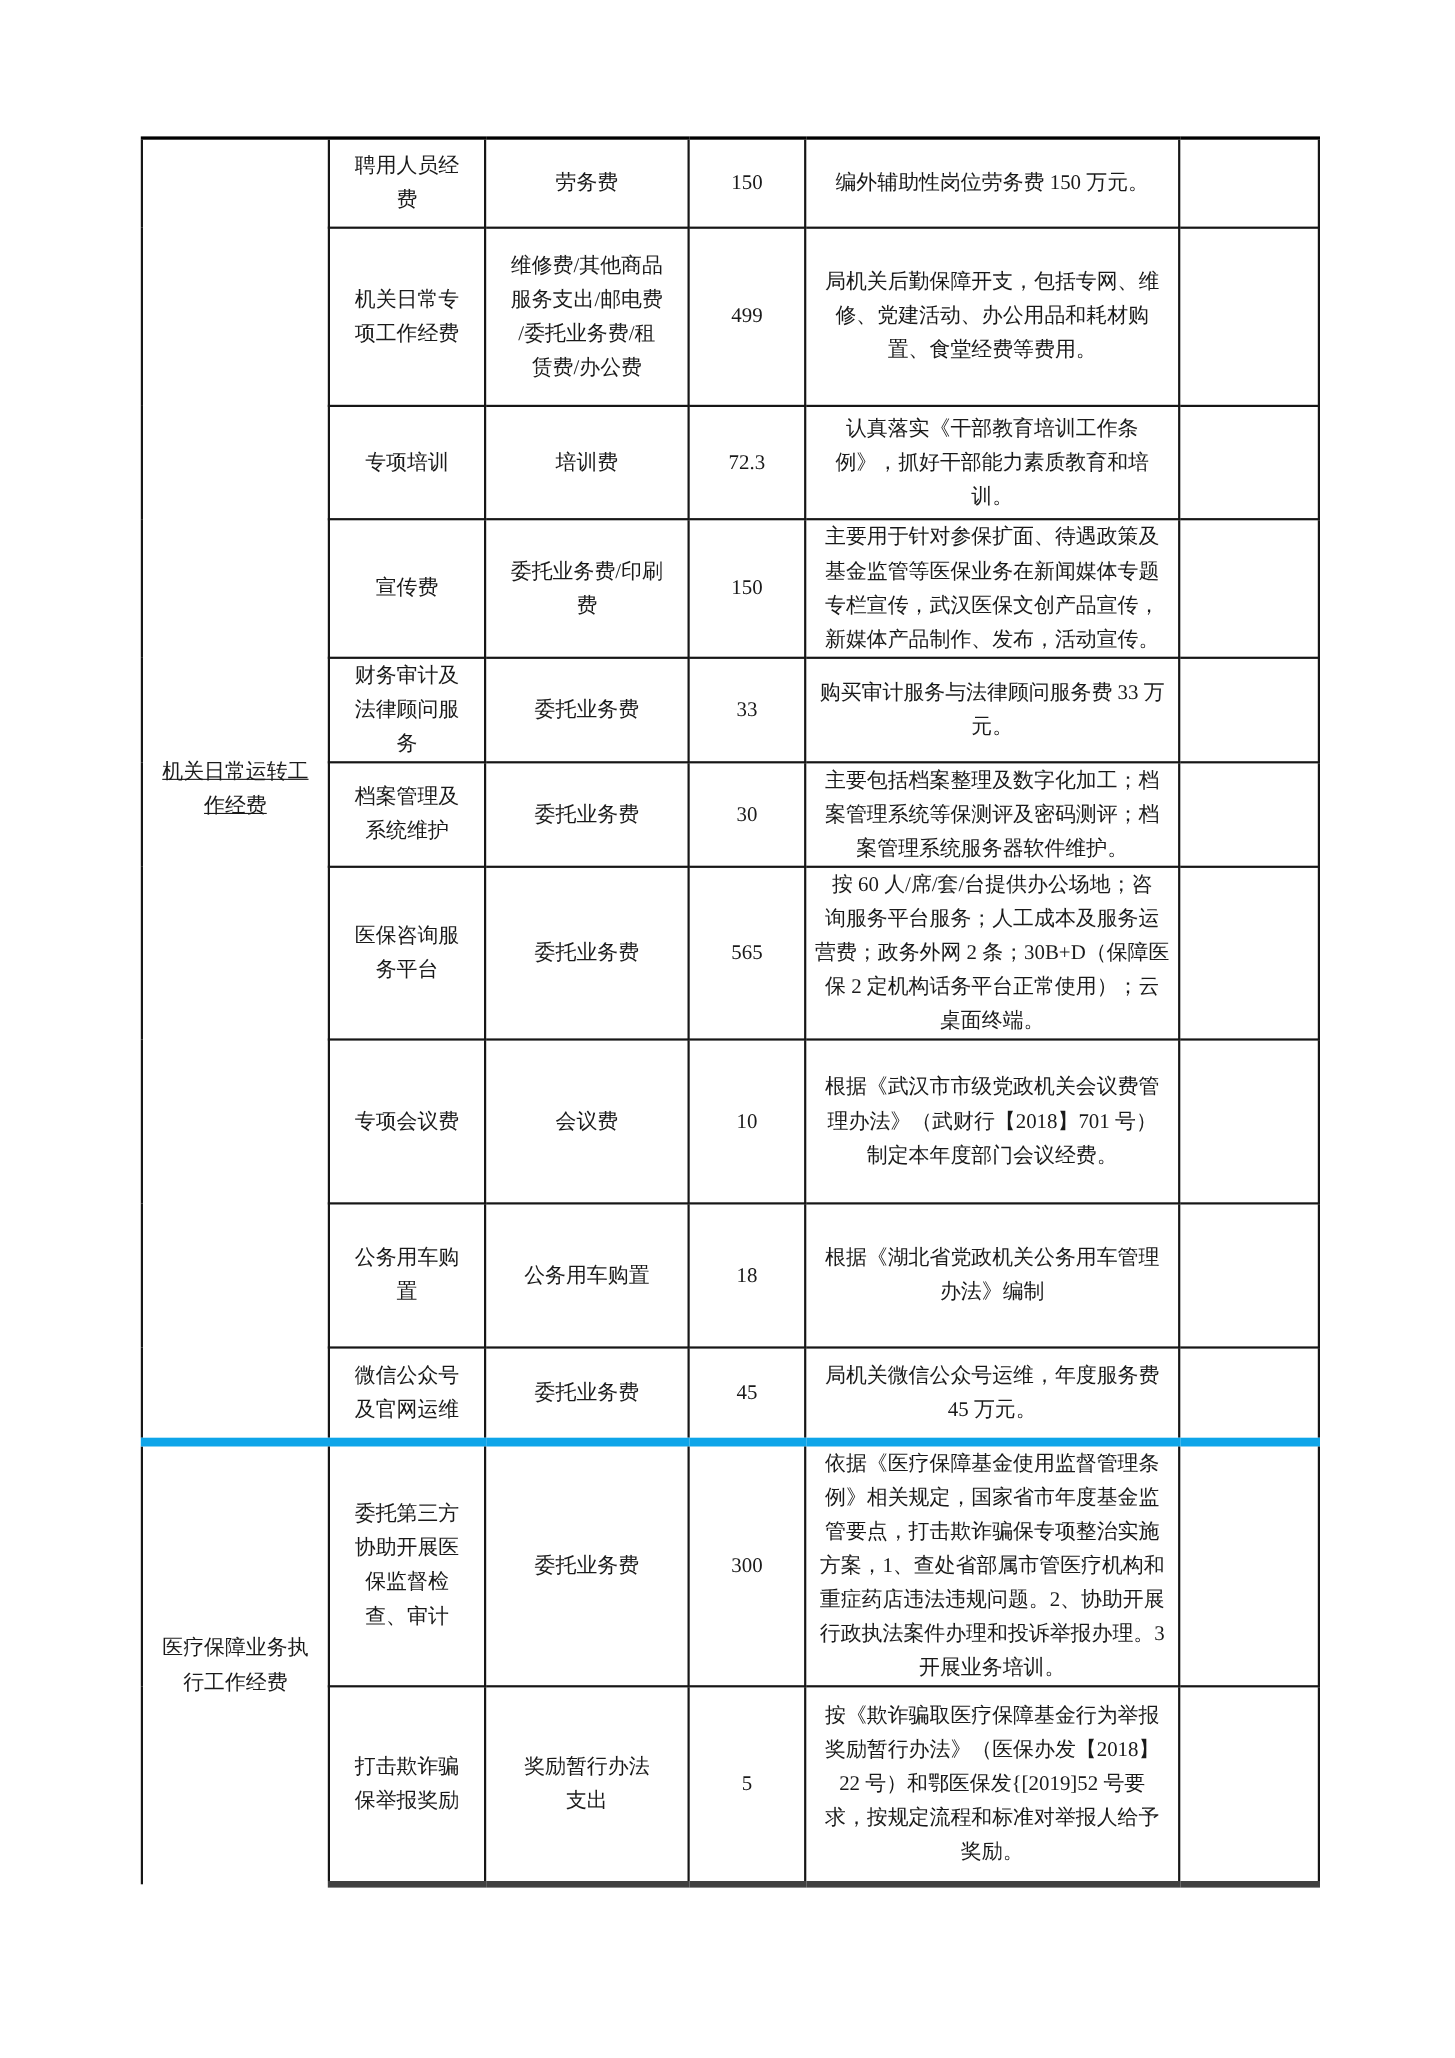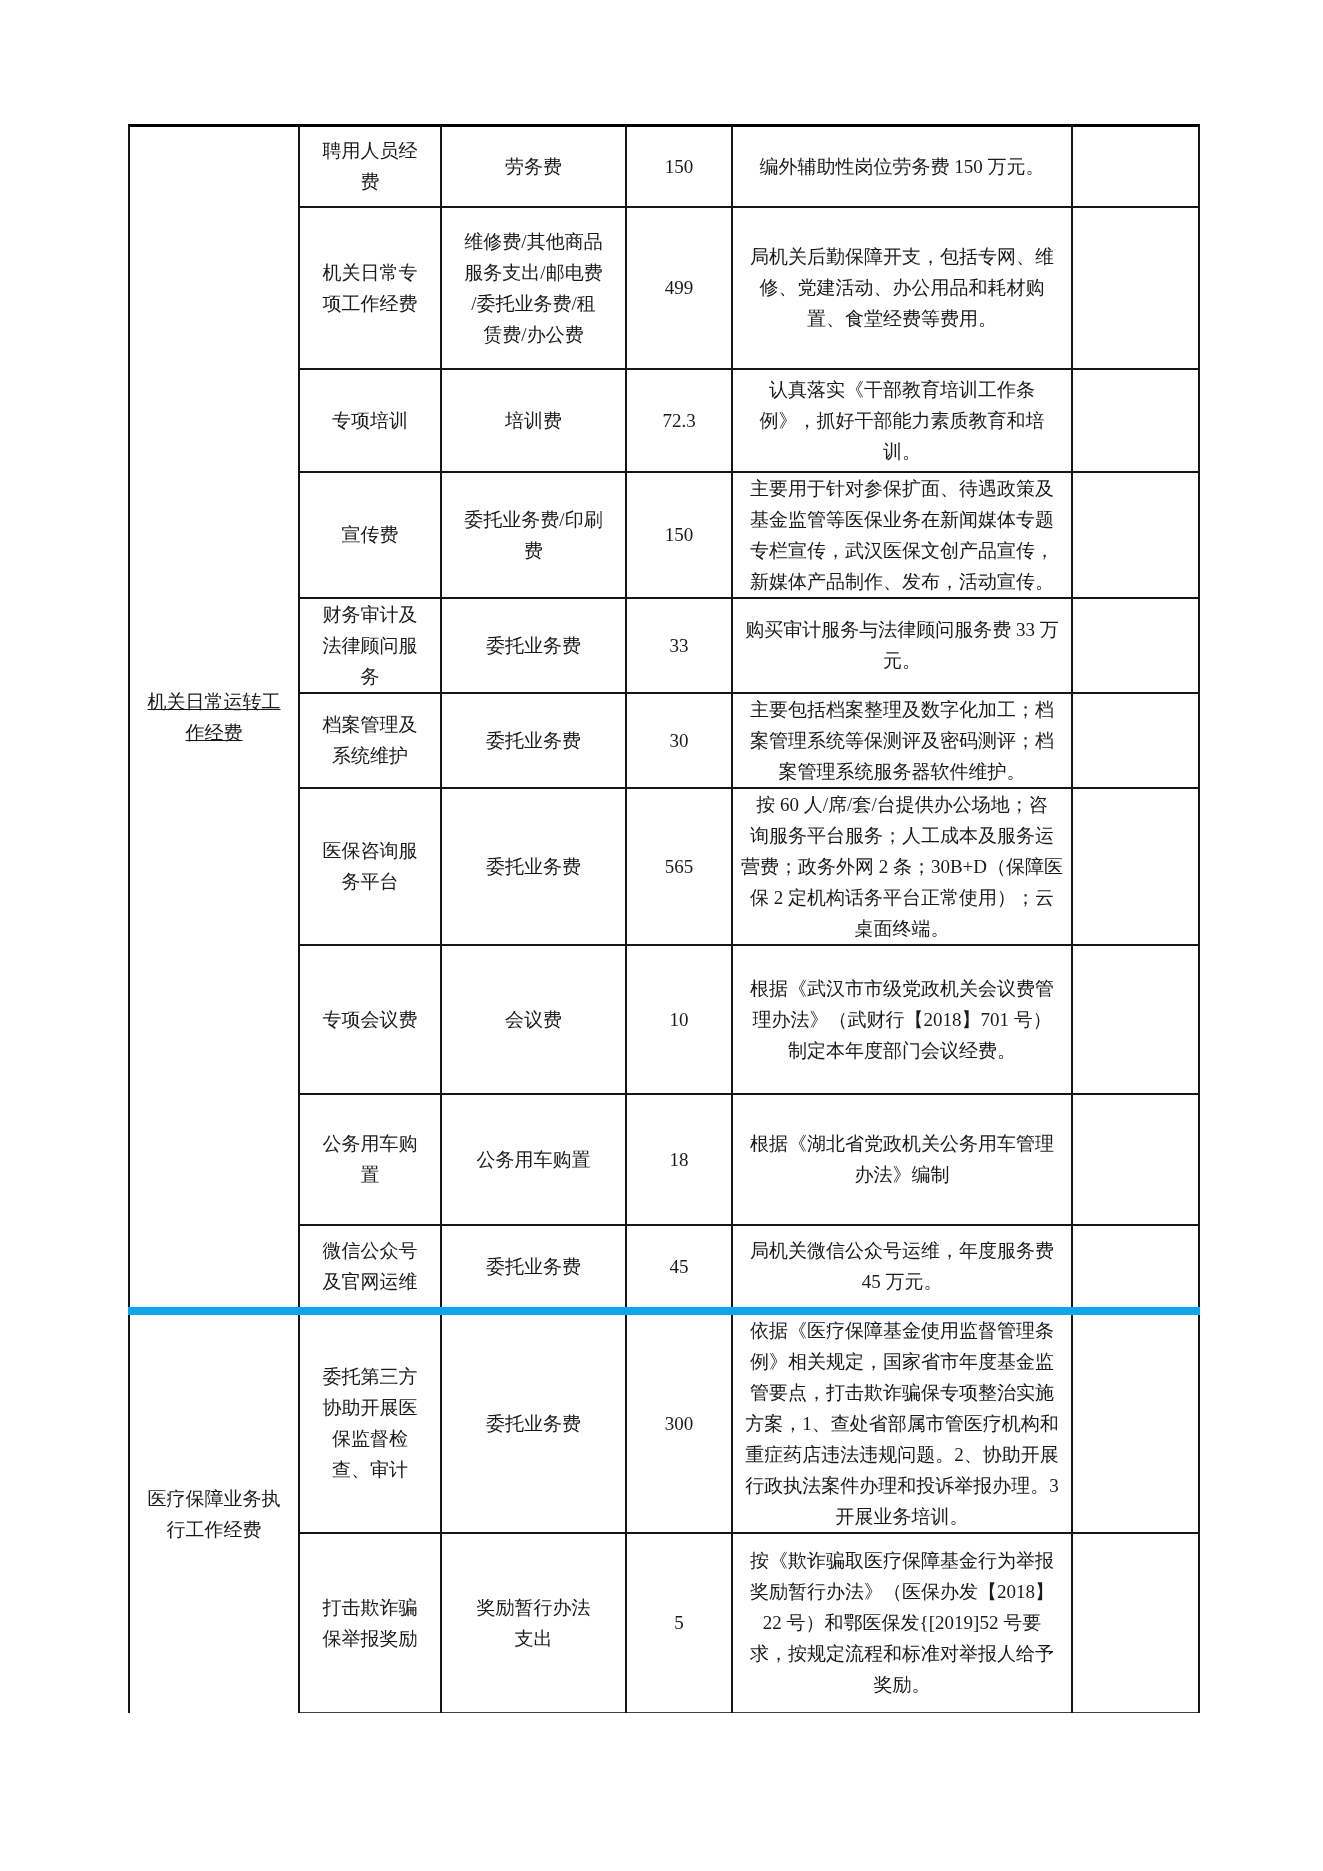--- a/index.html
+++ b/index.html
@@ -27,21 +27,21 @@
     white-space:pre-line;
     padding:0 2px;
     overflow:hidden;
   }
   
   tr.row-first > td{border-top:3px solid #000;}
   td.open-top{border-top:none;text-decoration:underline;}
   
   tr.section-start > td{border-top:8px solid #0ea5e9;}
   
-  tr.row-last > td{border-bottom:1px solid #404040;}
+  tr.row-last > td{border-bottom:6px solid #404040;}
   td.open-bottom{border-bottom:none;}
   td.c-group{line-height:31px;}
   td.c-desc{padding:0 2px;}
 </style>
 </head>
 <body>
 
 <div class="page">
   <table class="budget">
     <colgroup>

